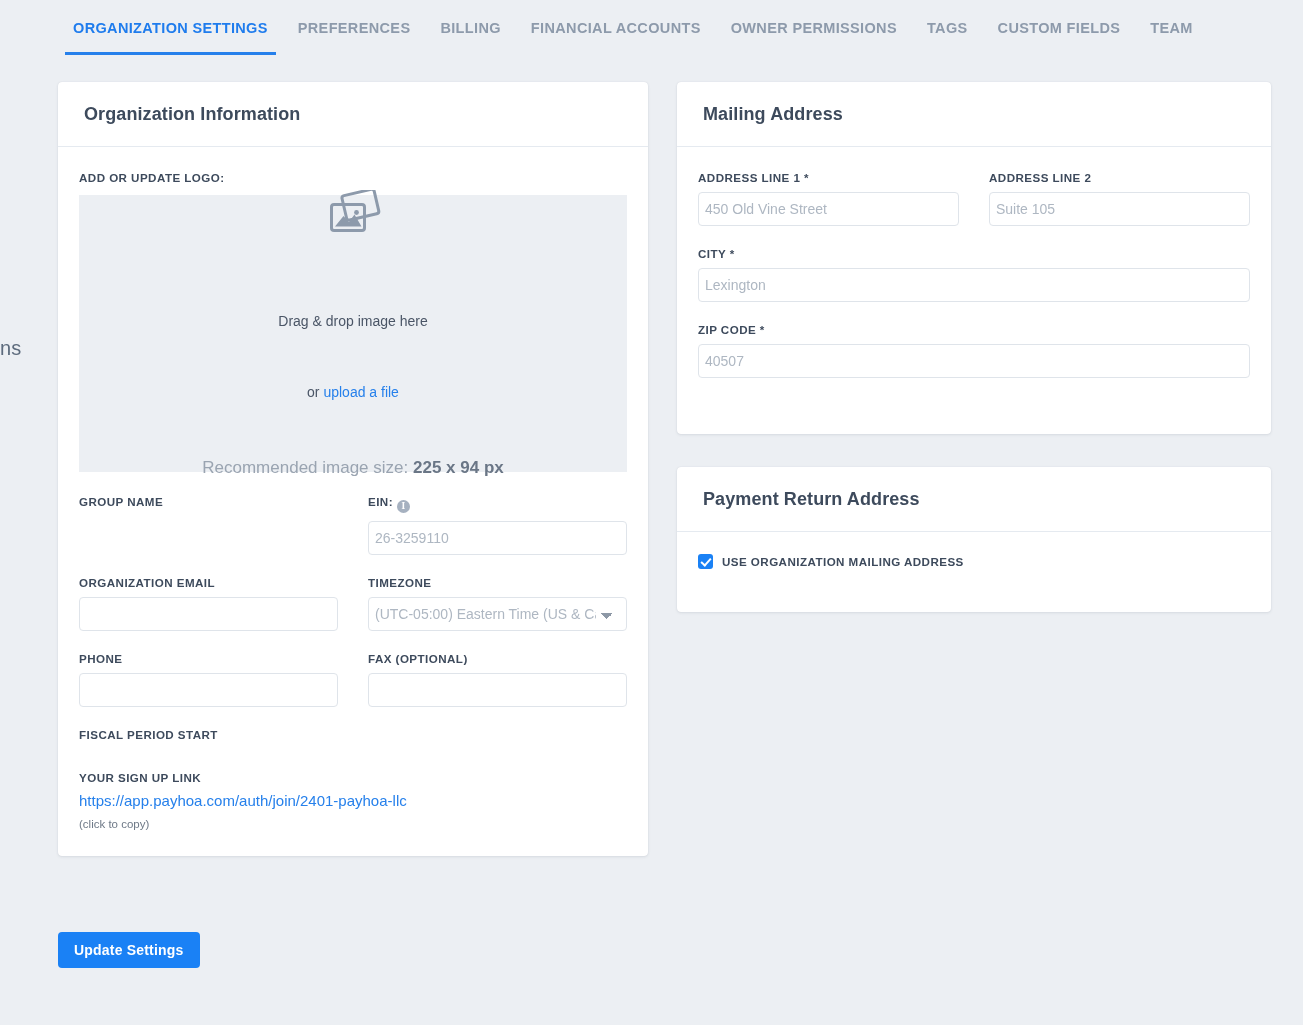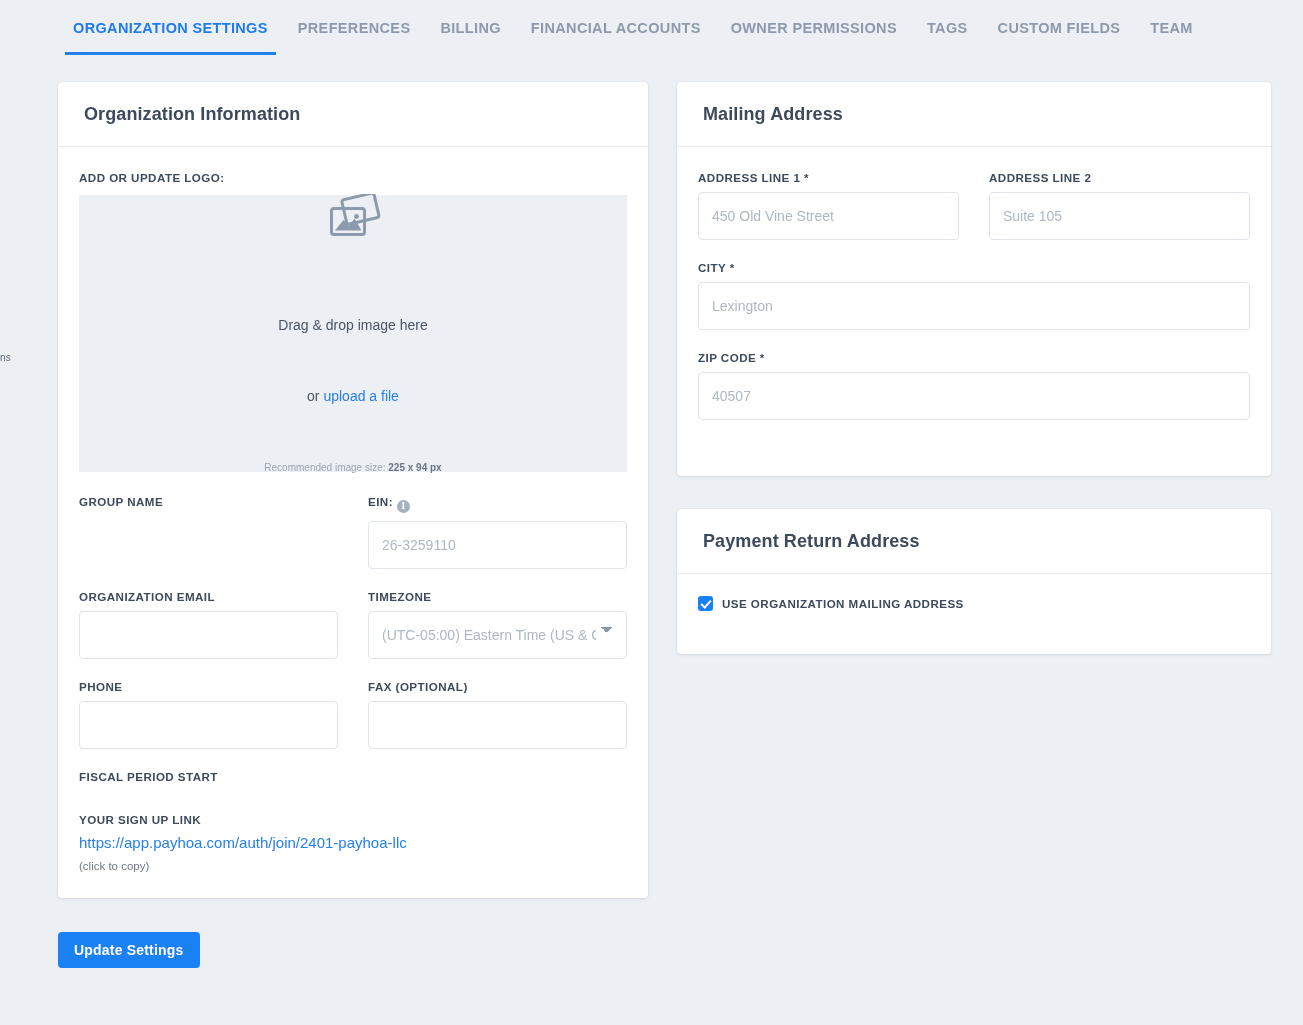--- a/index.html
+++ b/index.html
@@ -9,22 +9,22 @@
     width: 1303px; height: 1025px;
     background: #eceff3;
     font-family: "Liberation Sans", sans-serif;
     overflow: hidden;
   }
   .page { position: relative; width: 1303px; height: 1025px; }
 
   
   .sidebar-ghost {
     position: absolute;
-    left: 0; top: 352px;
-    font-size: 10px;
+    left: 0; top: 337px;
+    font-size: 20px;
     color: #5d6b7d;
     letter-spacing: .1px;
   }
 
   
   .tabbar {
     position: absolute;
     left: 58px; top: 0;
     right: 0;
     height: 62px;
@@ -86,28 +86,28 @@
     display: block;
     font-size: 11.6px;
     font-weight: bold;
     letter-spacing: .45px;
     color: #3d4a5c;
     text-transform: uppercase;
     margin-bottom: 8px;
   }
   .inp, .sel {
     width: 100%;
-    height: 48px;
+    height: 34px;
     border: 1px solid #dfe4ea;
     border-radius: 4px;
     background: #fff;
     font-size: 14px;
     font-family: "Liberation Sans", sans-serif;
     color: #4a5566;
-    padding: 0 13px;
+    padding: 0 6px;
     outline: none;
   }
   .inp::placeholder { color: #aeb7c2; }
   .sel {
     appearance: none;
     -webkit-appearance: none;
     color: #aeb7c2;
     background-image:
       linear-gradient(45deg, transparent 50%, #8d98a6 50%),
       linear-gradient(135deg, #8d98a6 50%, transparent 50%);
@@ -134,21 +134,21 @@
     flex-direction: column;
     align-items: center;
     justify-content: center;
     cursor: pointer;
     gap: 47px;
   }
   .dz-icon { margin-bottom: 20px; }
   .dz-line1 { font-size: 14px; color: #4a5566; margin-bottom: 8px; }
   .dz-line2 { font-size: 14px; color: #4a5566; margin-bottom: 11px; }
   .dz-line2 a { color: #2680eb; text-decoration: none; cursor: pointer; }
-  .dz-line3 { font-size: 10px; color: #9aa4b1; }
+  .dz-line3 { font-size: 17px; color: #9aa4b1; }
   .dz-line3 b { color: #6a7686; font-weight: bold; }
 
   .label-logo { margin-bottom: 11px; }
 
   
   .info-ic {
     display: inline-block;
     vertical-align: -3px;
     margin-left: 4px;
     width: 13px; height: 13px;

